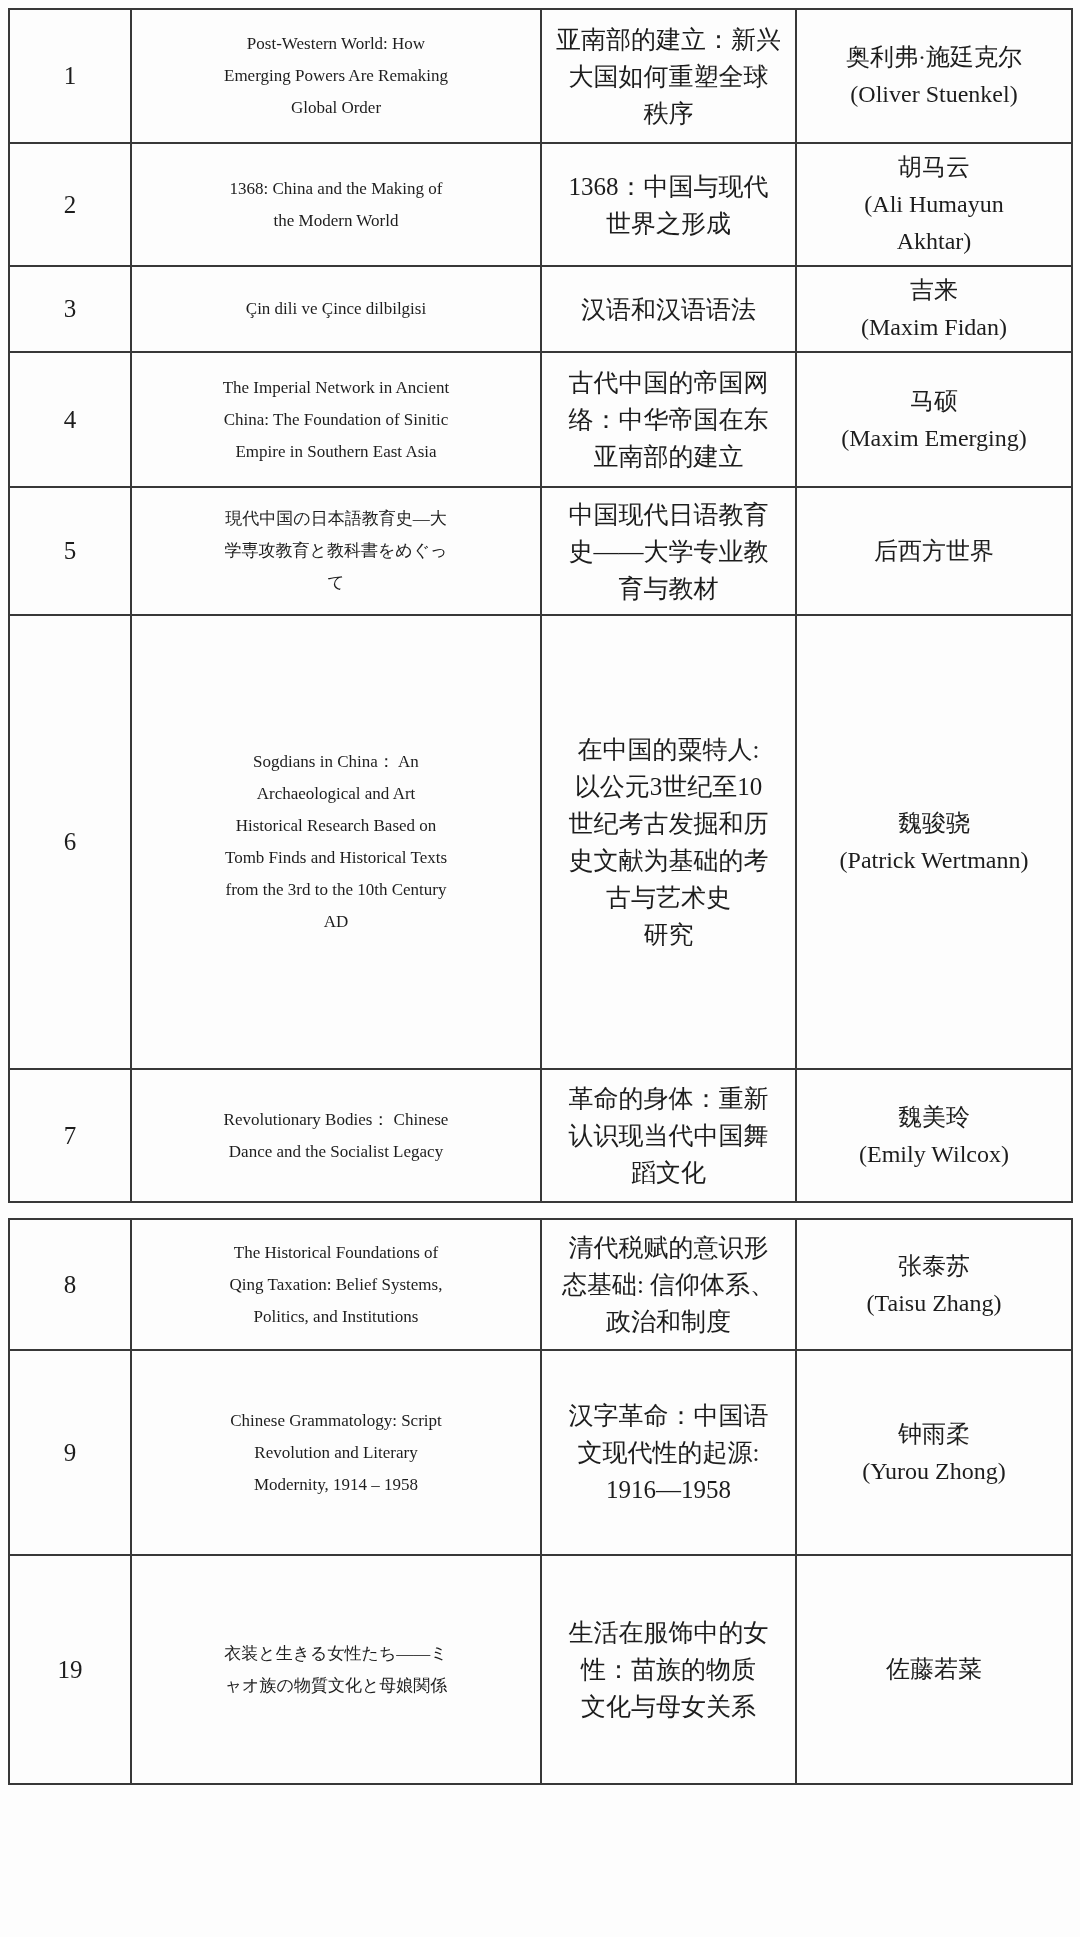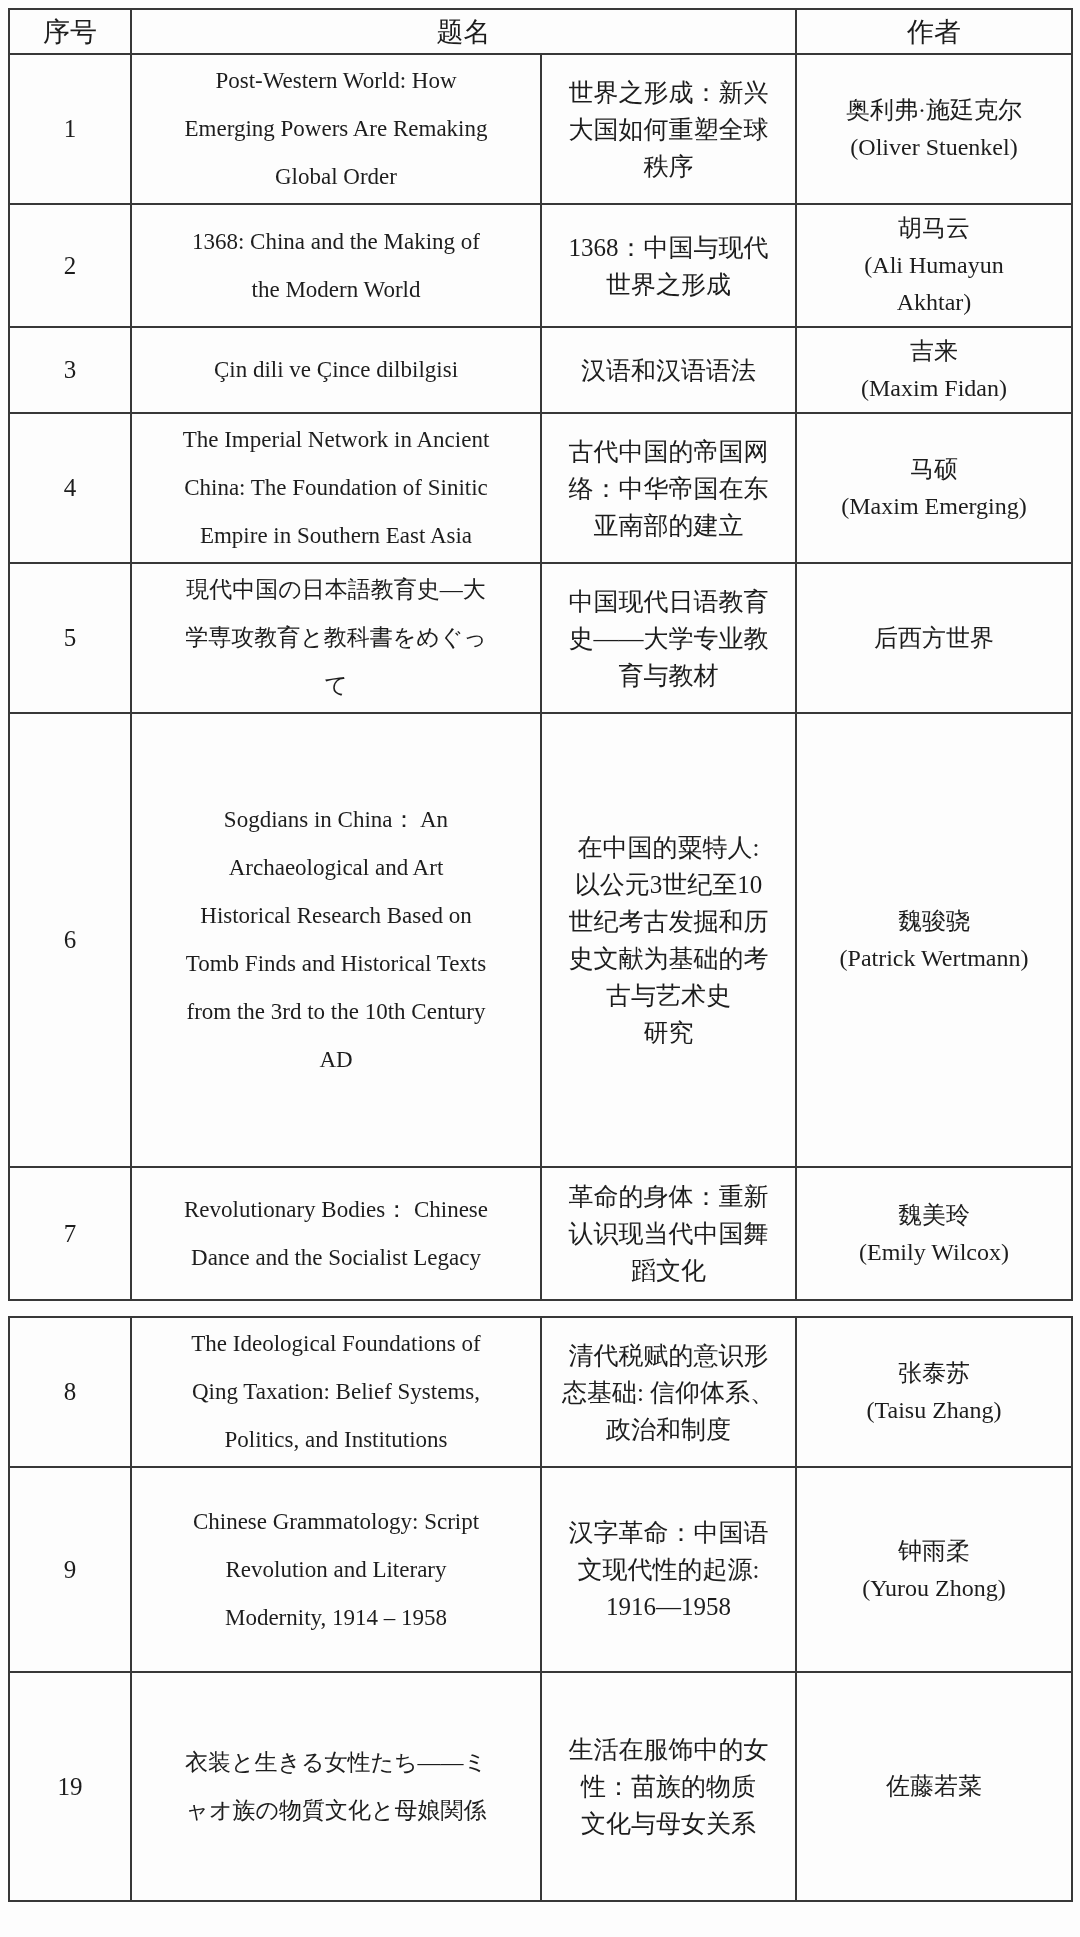--- a/index.html
+++ b/index.html
@@ -31,50 +31,45 @@
     font-weight: normal;
     overflow: hidden;
   }
   col.c-no     { width: 122px; }
   col.c-title  { width: 410px; }
   col.c-cn     { width: 255px; }
   col.c-author { width: 276px; }
 
   .hdr    { font-size: 27px; }
   .num    { font-size: 25px; }
-  .en     { font-size: 23px; line-height: 48px; }
+  .en     { font-size: 17px; line-height: 32px; }
   .cn     { font-size: 25px; line-height: 37px; }
   .author { font-size: 24px; line-height: 37px; font-family: Liberation Serif, serif; }
 
   .tbl-gap { height: 15px; }
 </style>
 </head>
 <body>
 
 <div class="page">
 
   <table class="booklist">
     <colgroup>
       <col class="c-no">
         <col class="c-title">
         <col class="c-cn">
         <col class="c-author">
     </colgroup>
     <tbody>
-        <tr style="height:45px">
-      <th class="hdr">序号</th>
-      <th class="hdr" colspan="2">题名</th>
-      <th class="hdr">作者</th>
-    </tr>
     <tr style="height:134px">
       <td class="num">1</td>
       <td class="en">Post-Western World: How
 Emerging Powers Are Remaking
 Global Order</td>
-      <td class="cn">世界之形成：新兴
+      <td class="cn">亚南部的建立：新兴
 大国如何重塑全球
 秩序</td>
       <td class="author">奥利弗·施廷克尔
 (Oliver Stuenkel)</td>
     </tr>
     <tr style="height:123px">
       <td class="num">2</td>
       <td class="en">1368: China and the Making of
 the Modern World</td>
       <td class="cn">1368：中国与现代
@@ -146,21 +141,21 @@
   <table class="booklist">
     <colgroup>
       <col class="c-no">
         <col class="c-title">
         <col class="c-cn">
         <col class="c-author">
     </colgroup>
     <tbody>
         <tr style="height:131px">
       <td class="num">8</td>
-      <td class="en">The Ideological Foundations of
+      <td class="en">The Historical Foundations of
 Qing Taxation: Belief Systems,
 Politics, and Institutions</td>
       <td class="cn">清代税赋的意识形
 态基础: 信仰体系、
 政治和制度</td>
       <td class="author">张泰苏
 (Taisu Zhang)</td>
     </tr>
     <tr style="height:205px">
       <td class="num">9</td>

